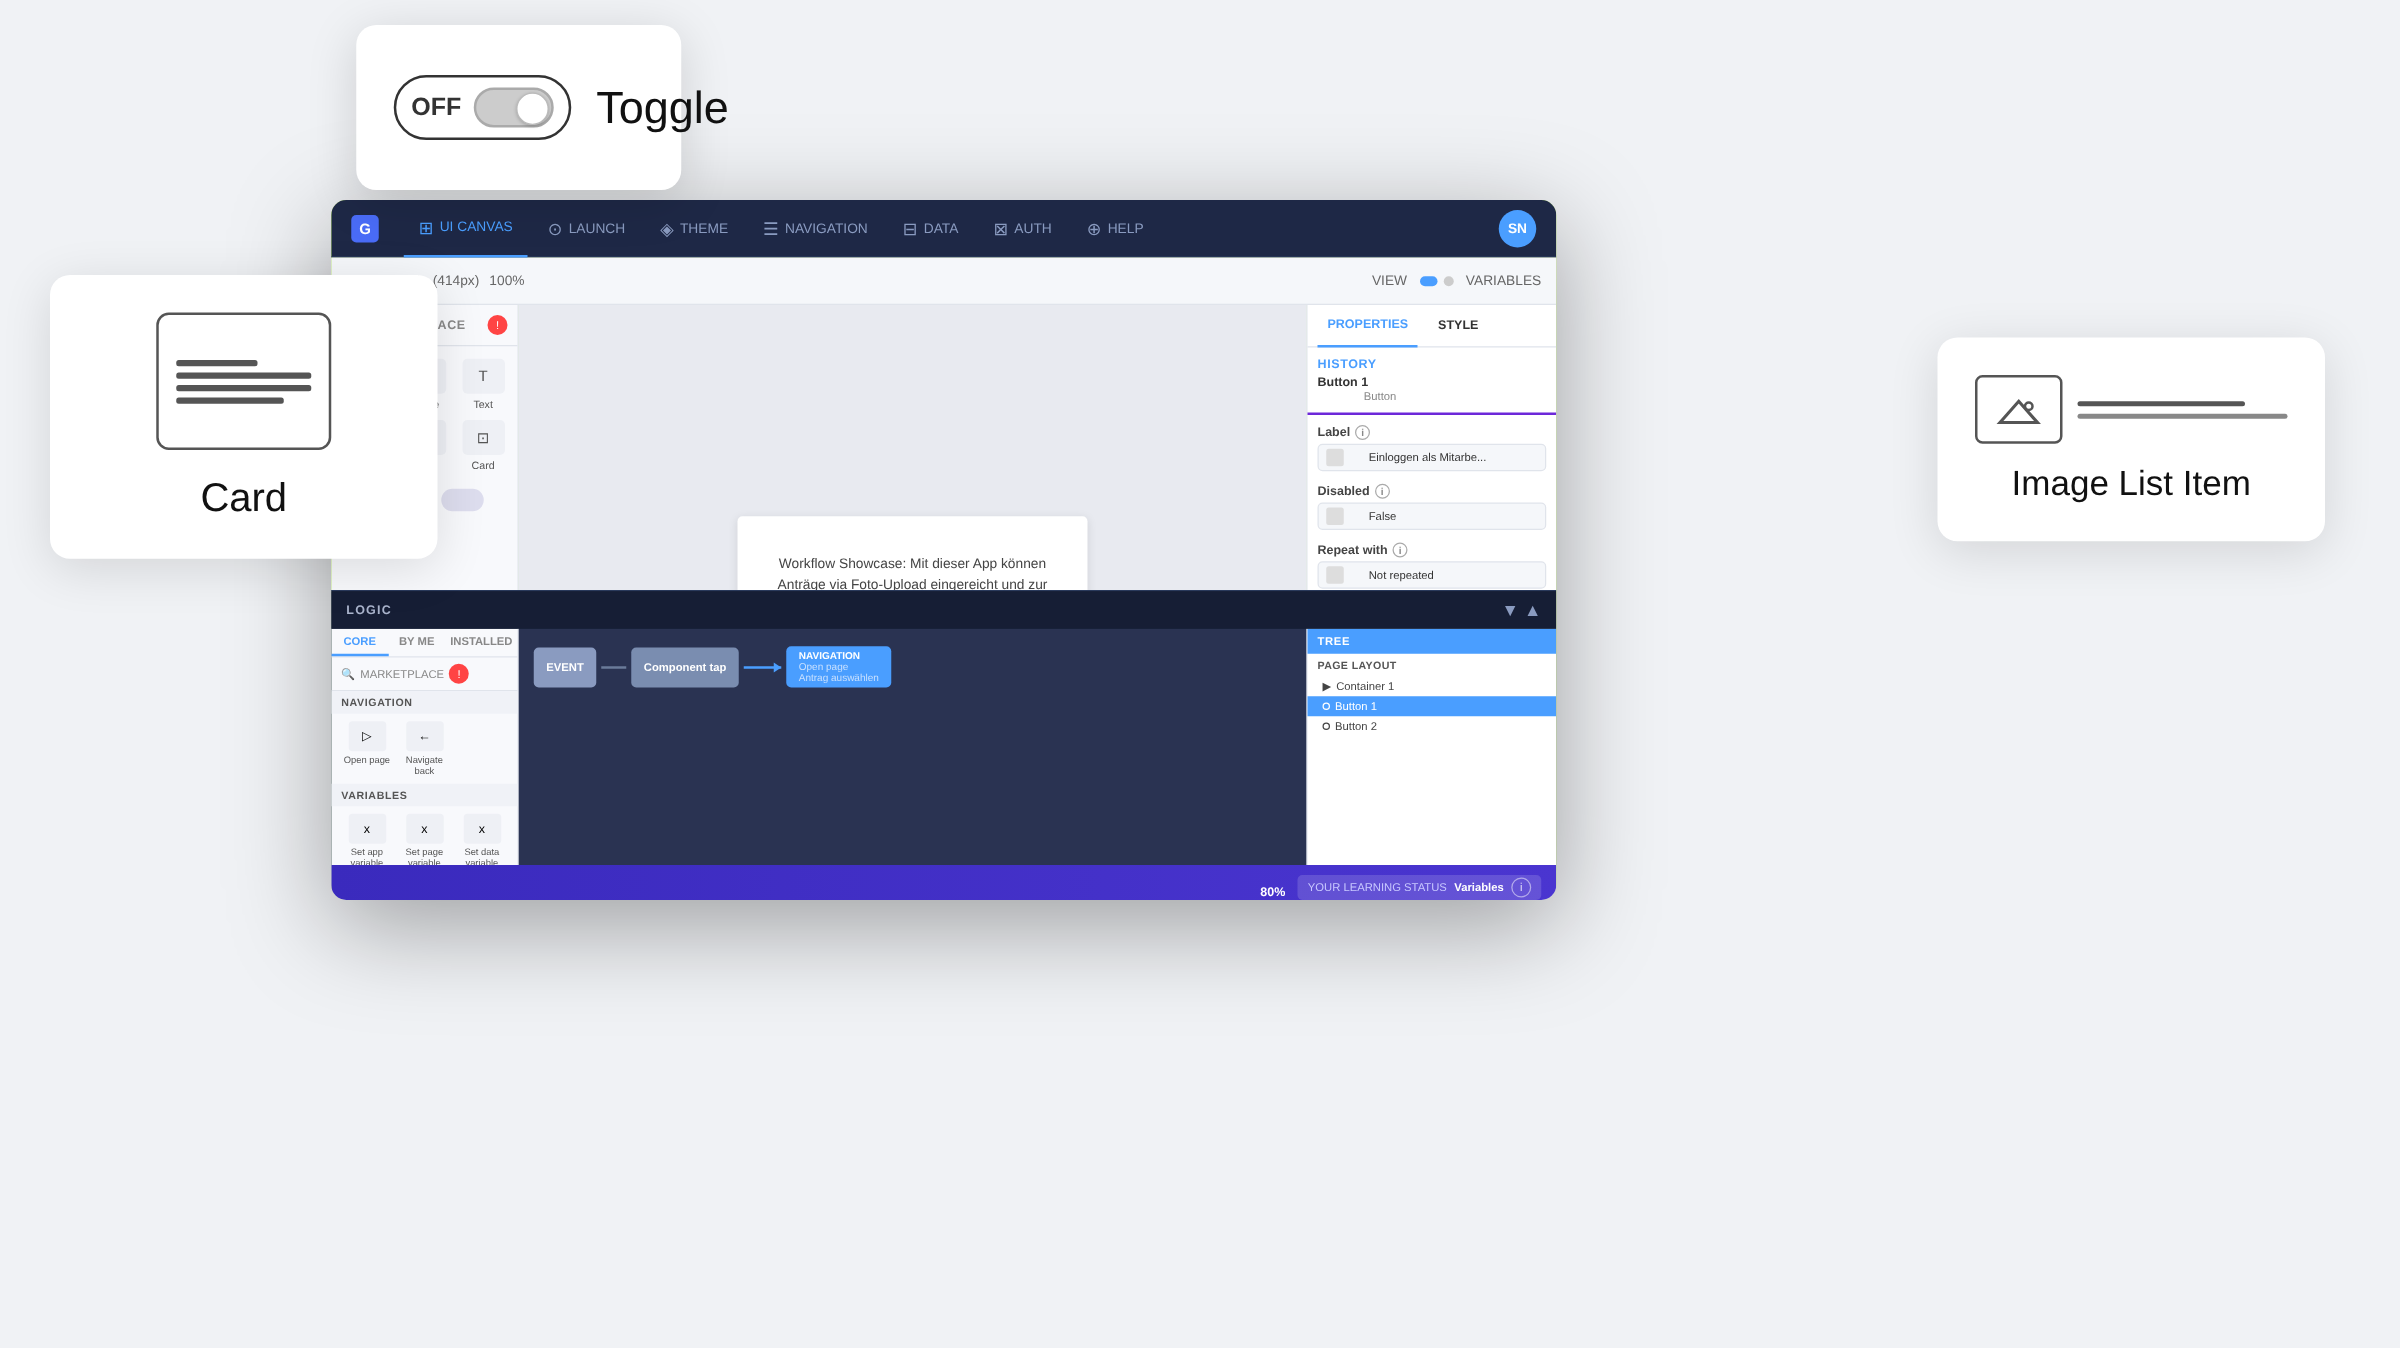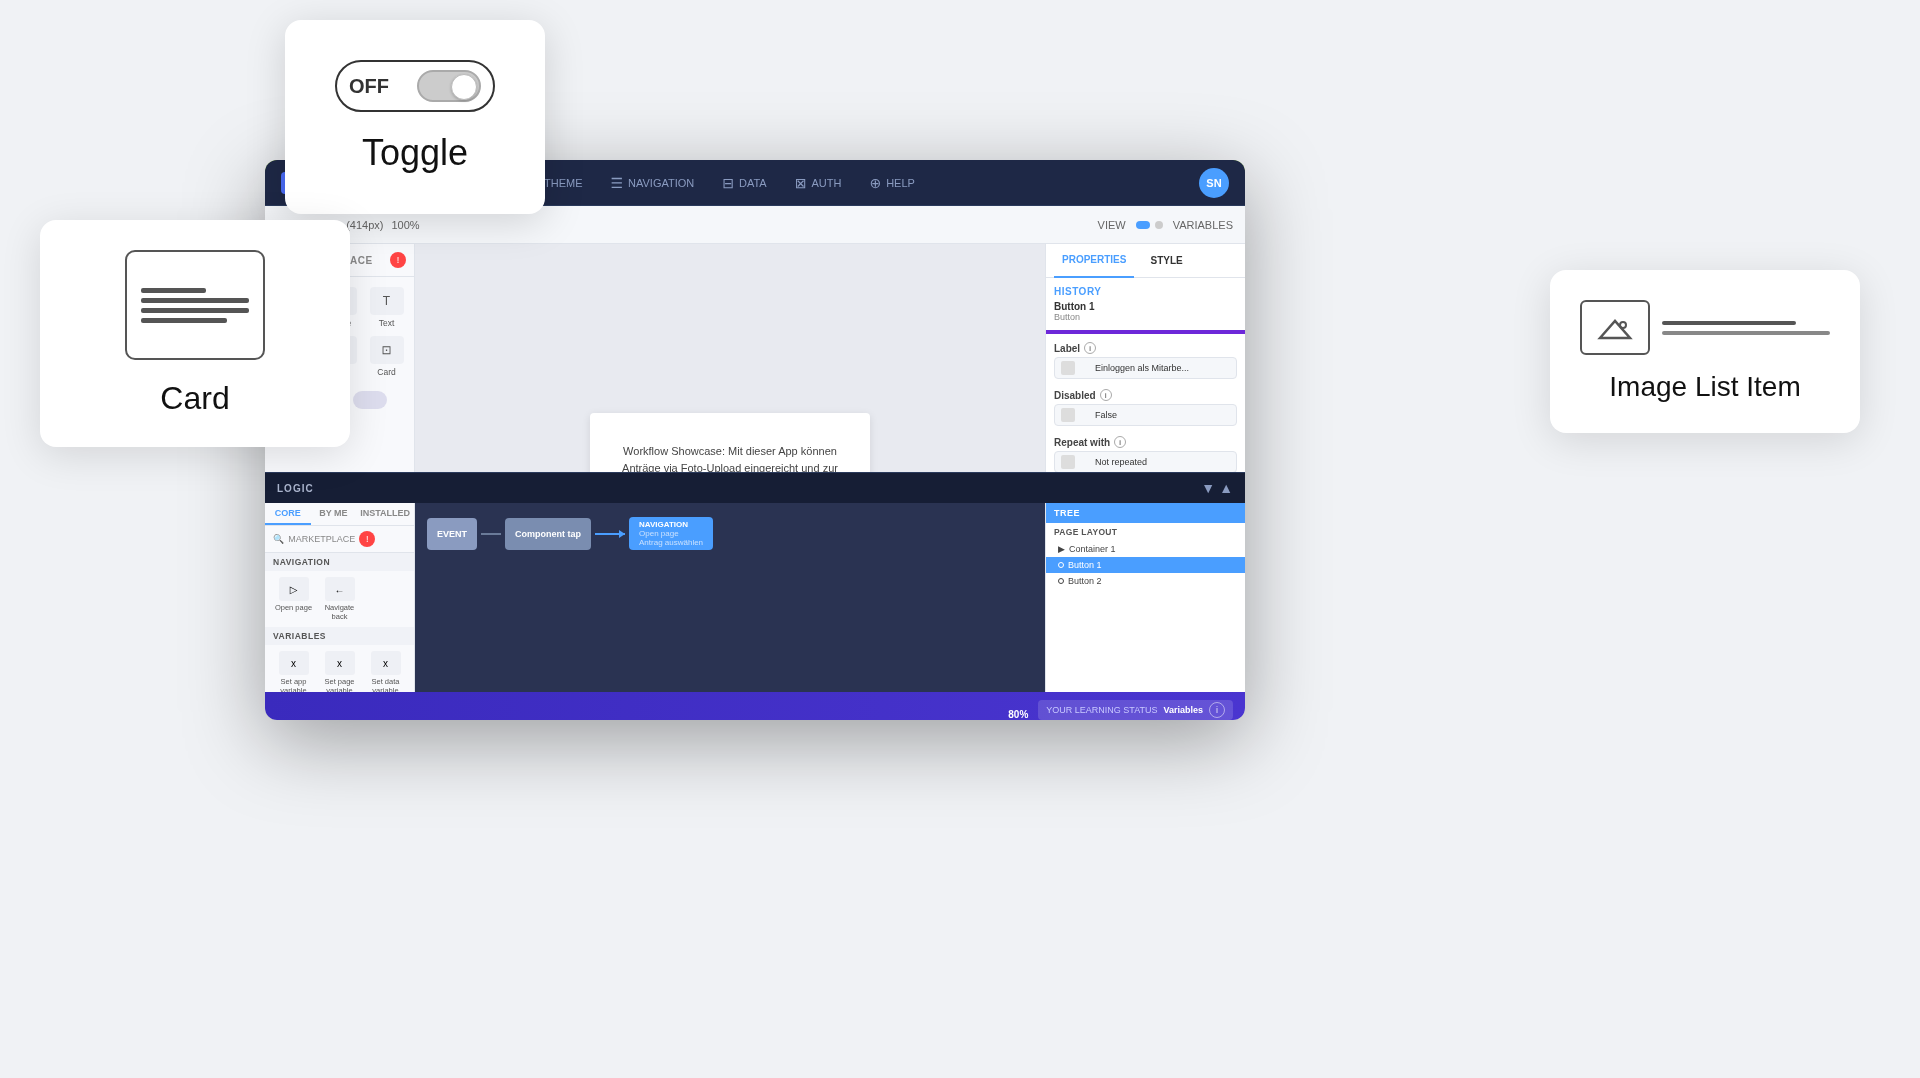--- a/index.html
+++ b/index.html
@@ -16,21 +16,20 @@
     .toggle-card {
       position: absolute;
       top: 20px;
       left: 285px;
       width: 260px;
       background: white;
       border-radius: 16px;
       box-shadow: 0 8px 40px rgba(0,0,0,0.15);
       padding: 40px 30px;
       display: flex;
-      flex-direction: column;
       align-items: center;
       gap: 20px;
       z-index: 10;
     }
     .toggle-switch-container {
       display: flex;
       align-items: center;
       border: 2.5px solid #333;
       border-radius: 30px;
       padding: 8px 12px;
@@ -435,37 +434,38 @@
       display: flex;
       align-items: center;
       cursor: pointer;
     }
     .props-tab.active {
       border-bottom: 2px solid #4a9eff;
       color: #4a9eff;
     }
     .history-section {
       padding: 8px;
-      border-bottom: 4px solid #6d28d9;
+      border-bottom: 2px solid #6d28d9;
     }
     .history-title {
       font-size: 10px;
       font-weight: 700;
       color: #4a9eff;
       letter-spacing: 0.5px;
       margin-bottom: 4px;
     }
     .history-item {
       font-size: 10px;
       font-weight: 600;
       color: #333;
     }
     .history-item-sub {
       font-size: 9px;
       color: #888;
+      margin-left: 37px;
     }
     .props-body {
       padding: 8px;
       flex: 1;
     }
     .prop-row {
       margin-bottom: 10px;
     }
     .prop-label {
       font-size: 10px;

